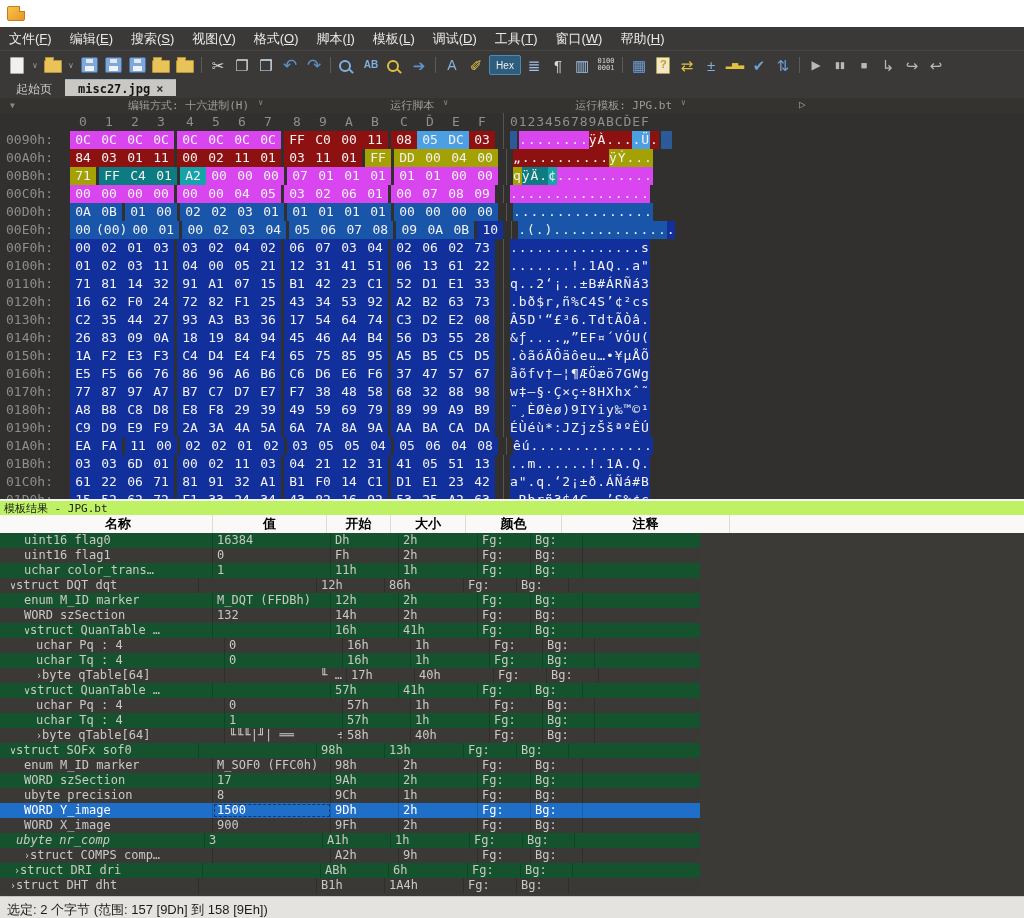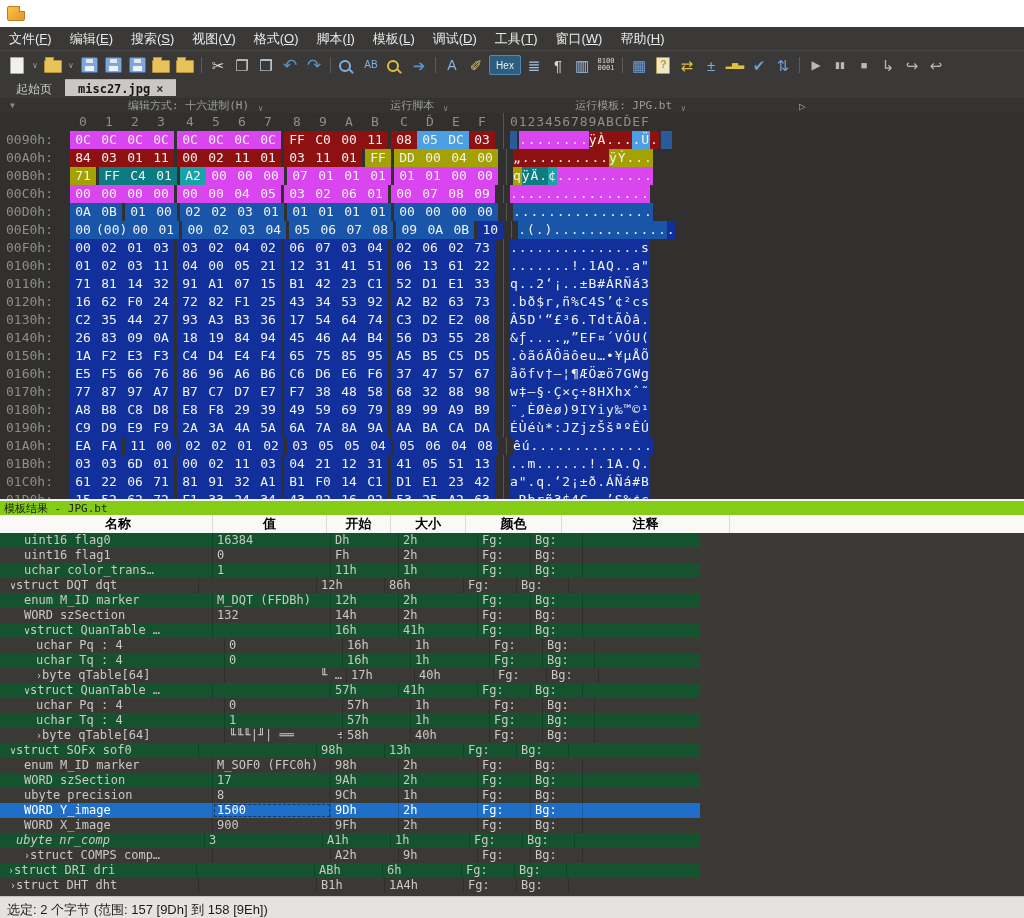--- a/index.html
+++ b/index.html
@@ -31,40 +31,40 @@
   .ic-mag.y{border-color:#e0c040}.ic-mag.y::after{background:#e0c040}
   .ic-pageq{width:12px;height:15px;background:#f0e7c8;border:1px solid #b09a50;border-radius:1px;position:relative}
   .ic-pageq::after{content:"?";position:absolute;left:3px;top:0px;font-size:11px;font-weight:bold;color:#c59a20}
   
   .tabbar{height:19px;background:#3a3938;display:flex;align-items:flex-start;padding-left:3px}
   .tab{font-size:12px;color:#c9c9c7;padding:2px 13px 0 13px;display:flex;align-items:center;gap:6px}
   .tab.active{background:#cac8c4;color:#141414;font-weight:bold;font-family:"DejaVu Sans Mono",monospace;border-top:1px solid #9fb6c4}
   .tab .closex{font-weight:bold;color:#333}
   
   .editbar{height:15px;background:#343330;color:#9c9c9a;font-size:11px;display:flex;align-items:center;gap:5px;padding-left:6px;font-family:"DejaVu Sans Mono",monospace}
-  .editbar .seg{display:flex;align-items:flex-end;gap:5px;margin-right:14px}
+  .editbar .seg{display:flex;align-items:flex-start;gap:5px;margin-right:14px}
   .editbar .cv{font-size:8px;color:#8a8a88}
   
   .hexwrap{height:386px;overflow:hidden;background:#31302e}
   .hexhead,.hexrow{display:flex;height:18px;line-height:18px;font-family:"DejaVu Sans Mono",monospace;font-size:13px;align-items:stretch}
   .addr{width:64px;color:#8e8e8c;padding-left:6px;flex:none}
   .bytes{display:flex;flex:none}
   .bcell{min-width:26px;text-align:center;color:#f2f2f0;white-space:pre}
   .g3{margin-left:3px}
   .hexhead .bcell{color:#8e8e8c;background:transparent!important}
   .vdiv{width:1px;background:#56554f;margin-left:8px;flex:none}
   .ascii{display:flex;margin-left:6px;letter-spacing:0.9px;white-space:pre;color:#f2f2f0}
   .hexhead .ascii{color:#8e8e8c;letter-spacing:0.9px}
   .rmL{width:7px;background:#2b5a99;margin-right:2px;flex:none}
   .rmR{width:11px;background:#2b5a99;margin-left:2px;flex:none}
   .c-b1{background:#d946ef}.c-b2{background:#1956a9}.c-nv{background:#12309c}
   .c-rd{background:#8e1111}.c-yl{background:#a4a104}.c-tl{background:#0d7c82}
   .c-t2{background:#18a2aa}.c-sl{background:#4b9fe2}
   
-  .tpanelbar{height:14px;background:#84cc16;border-top:2px solid #f4f4f3;color:#1b1b1b;font-size:11px;display:flex;align-items:center;padding-left:4px;font-family:"DejaVu Sans Mono",monospace}
+  .tpanelbar{height:14px;background:#bef264;border-top:2px solid #f4f4f3;color:#1b1b1b;font-size:11px;display:flex;align-items:center;padding-left:4px;font-family:"DejaVu Sans Mono",monospace}
   .thead{height:18px;background:#faf9f8;display:flex;font-size:13px;font-weight:bold;color:#000;align-items:center}
   .thead .hc{text-align:center;border-right:1px solid #dddbd7;height:100%;line-height:18px}
   .trows{height:363px;overflow:hidden;width:1024px;background:#3b3a36}
   .trow{display:flex;width:700px;height:15px;line-height:15px;font-family:"DejaVu Sans Mono",monospace;font-size:12px;color:#cac8c4;background:#3b3936}
   .trow.alt{background:#14532d}
   .trow>span{display:block;border-right:1px solid rgba(0,0,0,0.18);white-space:pre;overflow:hidden}
   .cn{width:188px;display:flex}
   .cn .arrow{width:12px;text-align:right;flex:none;color:#d0cec9;font-size:10px}
   .cv{width:113px;padding-left:4px}.cv.r{text-align:right;padding-right:4px}
   .cs{width:63px;padding-left:4px}.cz{width:74px;padding-left:4px}
@@ -134,21 +134,21 @@
       <span class="gly" style="color: rgb(95, 147, 204); font-size: 17px;">↶</span>
     </span>
     <span class="tb">
       <span class="gly" style="color: rgb(95, 147, 204); font-size: 17px;">↷</span>
     </span>
     <span class="tbsep"></span>
     <span class="tb">
       <span class="ic-mag"></span>
     </span>
     <span class="tb">
-      <span class="gly" style="color: rgb(127, 176, 224); font-size: 10px;">AB</span>
+      <span class="gly" style="color: rgb(127, 176, 224); font-size: 10px; font-weight: bold;">AB</span>
     </span>
     <span class="tb">
       <span class="ic-mag y"></span>
     </span>
     <span class="tb">
       <span class="gly" style="color: rgb(95, 147, 204);">➔</span>
     </span>
     <span class="tbsep"></span>
     <span class="tb">
       <span class="gly" style="color: rgb(138, 180, 224); font-size: 14px;">A</span>
@@ -959,21 +959,21 @@
     <div class="trow">
       <span class="cn" style="padding-left: 24px;"><span class="arrow">›</span><span>struct COMPS comp…</span></span>
       <span class="cv"></span>
       <span class="cs">A2h</span>
       <span class="cz">9h</span>
       <span class="cf">Fg:</span>
       <span class="cb">Bg:</span>
       <span class="cc"></span>
     </div>
     <div class="trow alt">
-      <span class="cn" style="padding-left: 8px;"><span class="arrow">›</span><span>struct DRI dri</span></span>
+      <span class="cn" style="padding-left: 14px;"><span class="arrow">›</span><span>struct DRI dri</span></span>
       <span class="cv"></span>
       <span class="cs">ABh</span>
       <span class="cz">6h</span>
       <span class="cf">Fg:</span>
       <span class="cb">Bg:</span>
       <span class="cc"></span>
     </div>
     <div class="trow">
       <span class="cn" style="padding-left: 10px;"><span class="arrow">›</span><span>struct DHT dht</span></span>
       <span class="cv"></span>

